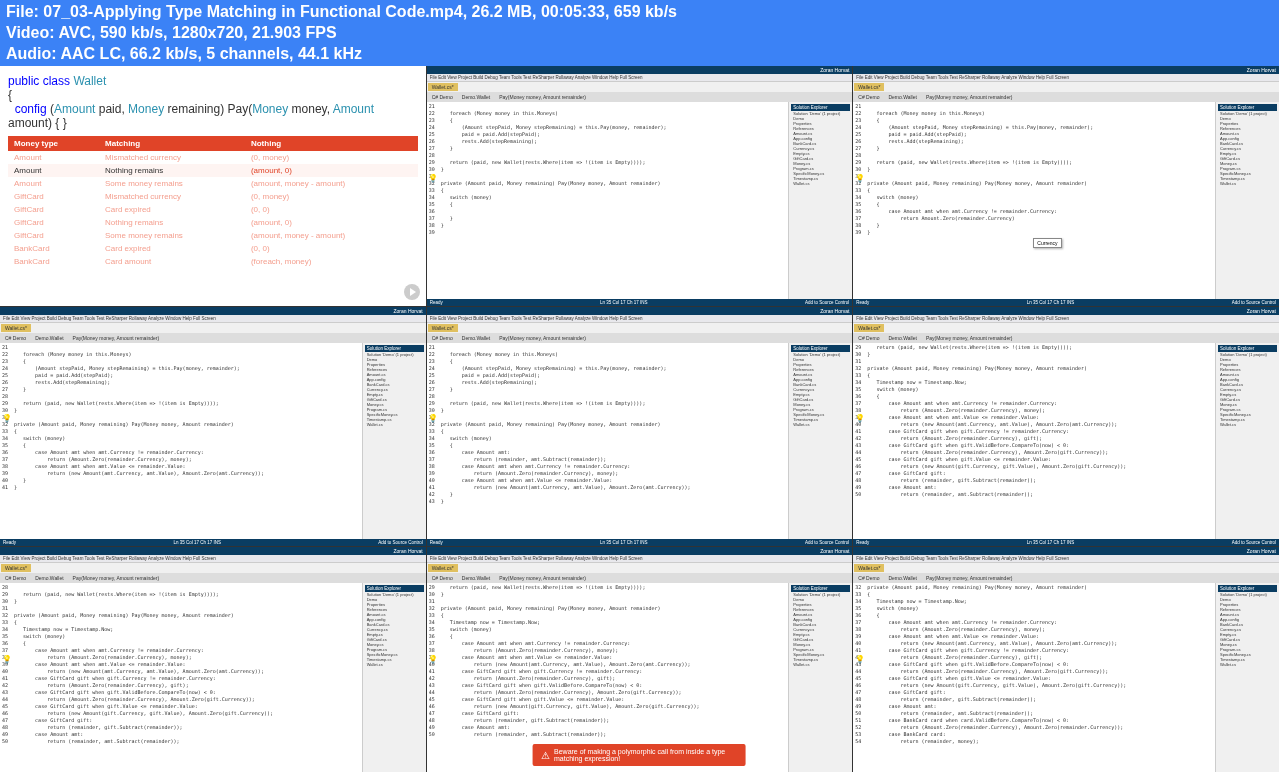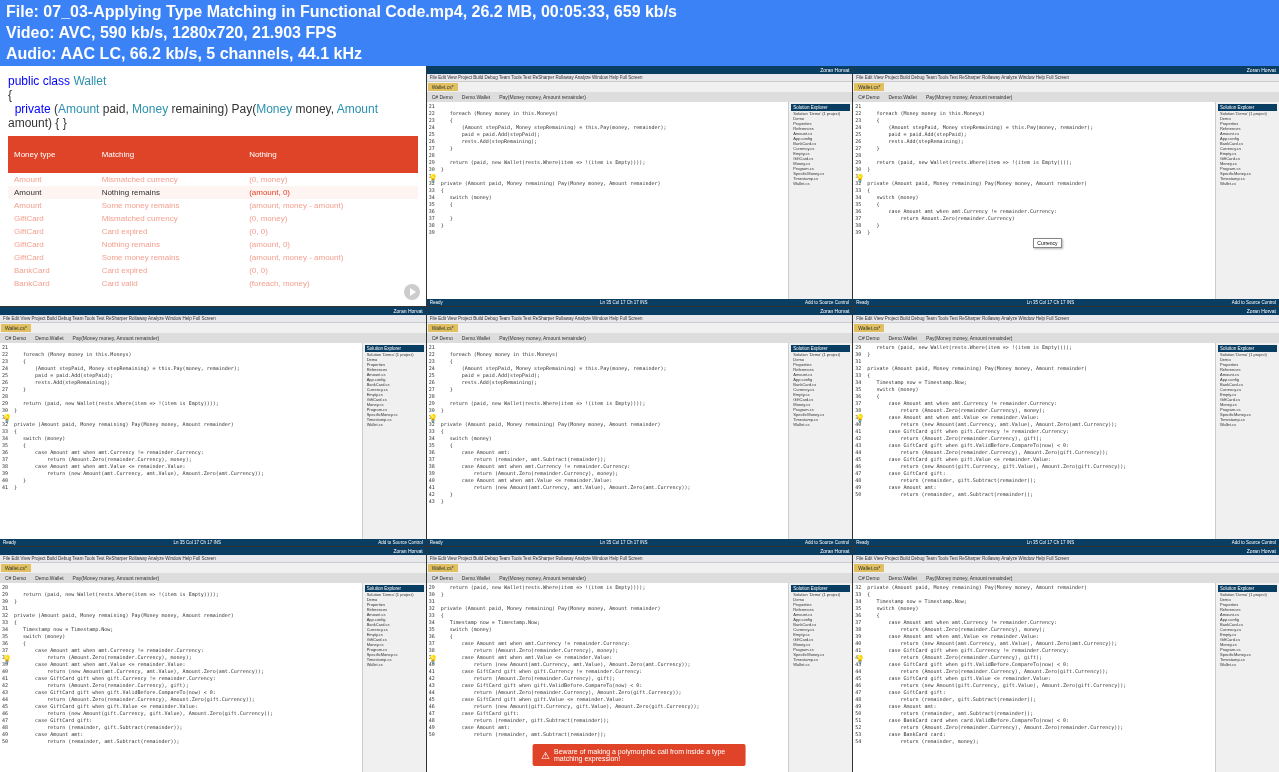--- a/index.html
+++ b/index.html
@@ -4,21 +4,21 @@
 <style>
 *{margin:0;padding:0;box-sizing:border-box;font-family:"Segoe UI",Arial,sans-serif}
 body{width:1279px;height:772px;background:#000;overflow:hidden}
 .header{background:#3b82f6;color:#fff;padding:2px 6px;font-size:16px;font-weight:bold;line-height:1.3}
 .grid{display:grid;grid-template-columns:repeat(3,1fr);grid-template-rows:repeat(3,1fr);height:720px;gap:1px;background:#333}
 .cell{background:#fff;overflow:hidden;position:relative;font-size:6px}
 .slide{background:#fff;padding:8px;height:100%}
 .slide-code{font-family:Consolas,monospace;font-size:12px;color:#333}
 .kw{color:#0000ff}.typ{color:#2b91af}
 .tbl{margin-top:6px;font-size:8px;width:100%;border-collapse:collapse}
-.tbl th{background:#e04428;color:#fff;padding:14px 6px;text-align:left;font-weight:normal}
+.tbl th{background:#e04428;color:#fff;padding:3px 6px;text-align:left;font-weight:bold}
 .tbl td{padding:2px 6px;color:#f4a090}
 .tbl .active td{color:#333;background:#fef4f2}
 .tbl .active .ret{color:#e04428}
 .play{position:absolute;bottom:6px;right:6px;width:16px;height:16px;background:#ccc;border-radius:50%;display:flex;align-items:center;justify-content:center}
 .play::after{content:"";border-left:6px solid #fff;border-top:4px solid transparent;border-bottom:4px solid transparent;margin-left:2px}
 .vs{display:flex;flex-direction:column;height:100%;background:#eef2f7}
 .vs-title{background:#0a3d62;color:#fff;font-size:5px;padding:1px 3px;display:flex;justify-content:space-between}
 .vs-menu{background:#e8e8ec;font-size:4.5px;padding:1px 3px;color:#333;border-bottom:1px solid #ccc}
 .vs-tabs{background:#f0f0f0;font-size:5px;padding:1px;display:flex;gap:1px}
 .vs-tab{background:#e0c060;padding:1px 4px;color:#333}
@@ -44,21 +44,21 @@
   <div>Audio: AAC LC, 66.2 kb/s, 5 channels, 44.1 kHz</div>
 </div>
 
 <div class="grid">
 
   <div class="cell">
     <div class="slide">
       <div class="slide-code">
         <div><span class="kw">public class</span> <span class="typ">Wallet</span></div>
         <div>{</div>
-        <div>&nbsp;&nbsp;<span class="kw">private</span> (<span class="typ">Amount</span> paid, <span class="typ">Money</span> remaining) Pay(<span class="typ">Money</span> money, <span class="typ">Amount</span> amount) { }</div>
+        <div>&nbsp;&nbsp;<span class="kw">config</span> (<span class="typ">Amount</span> paid, <span class="typ">Money</span> remaining) Pay(<span class="typ">Money</span> money, <span class="typ">Amount</span> amount) { }</div>
       </div>
       <table class="tbl">
         <tbody>
             <tr>
               <th>Money type</th>
               <th>Matching</th>
               <th>Nothing</th>
             </tr>
         </tbody>
           <tbody id="tbl-rows">
@@ -97,21 +97,21 @@
               <td>Some money remains</td>
               <td class="ret">(amount, money - amount)</td>
             </tr>
             <tr>
               <td>BankCard</td>
               <td>Card expired</td>
               <td class="ret">(0, 0)</td>
             </tr>
             <tr>
               <td>BankCard</td>
-              <td>Card valid</td>
+              <td>Card amount</td>
               <td class="ret">(foreach, money)</td>
             </tr>
           </tbody>
       </table>
     </div>
     <div class="play"></div>
   </div>
 
   <div class="cell" id="vs2">
       <div class="vs">

